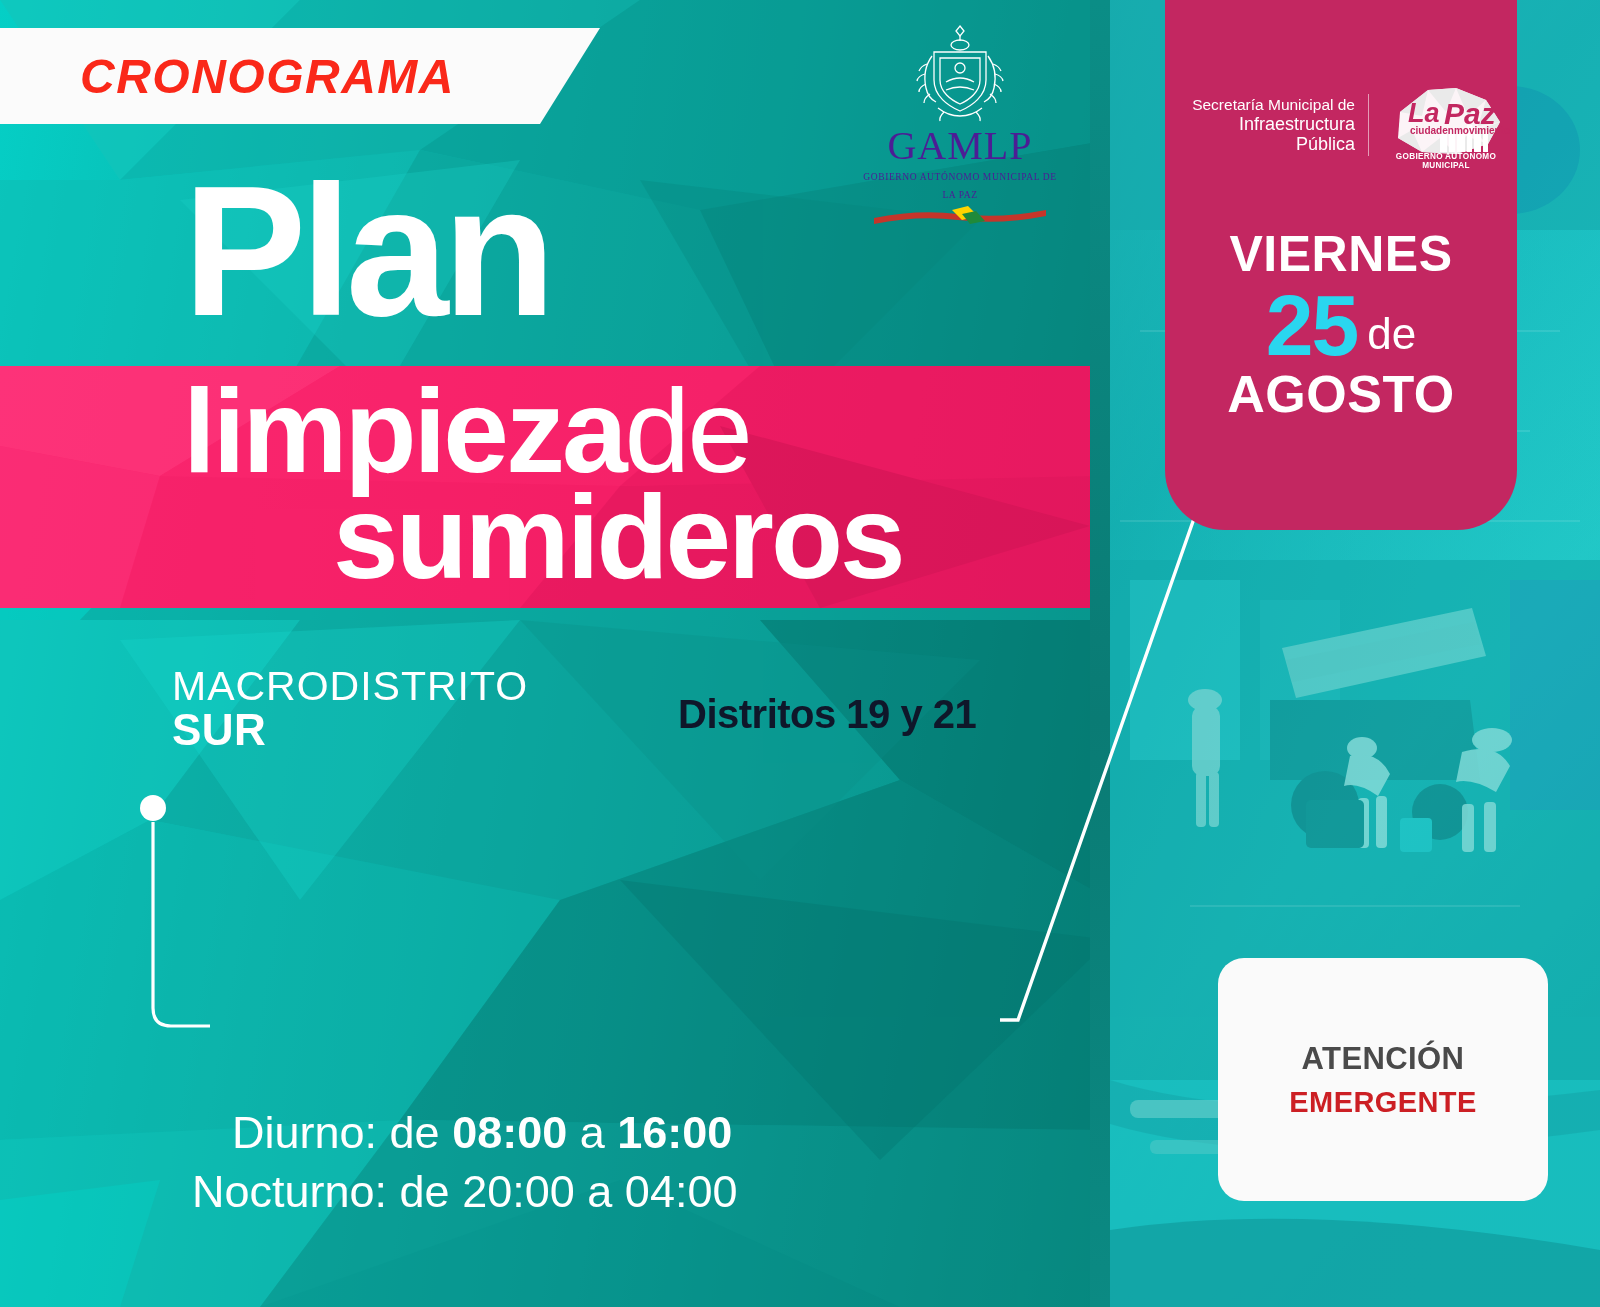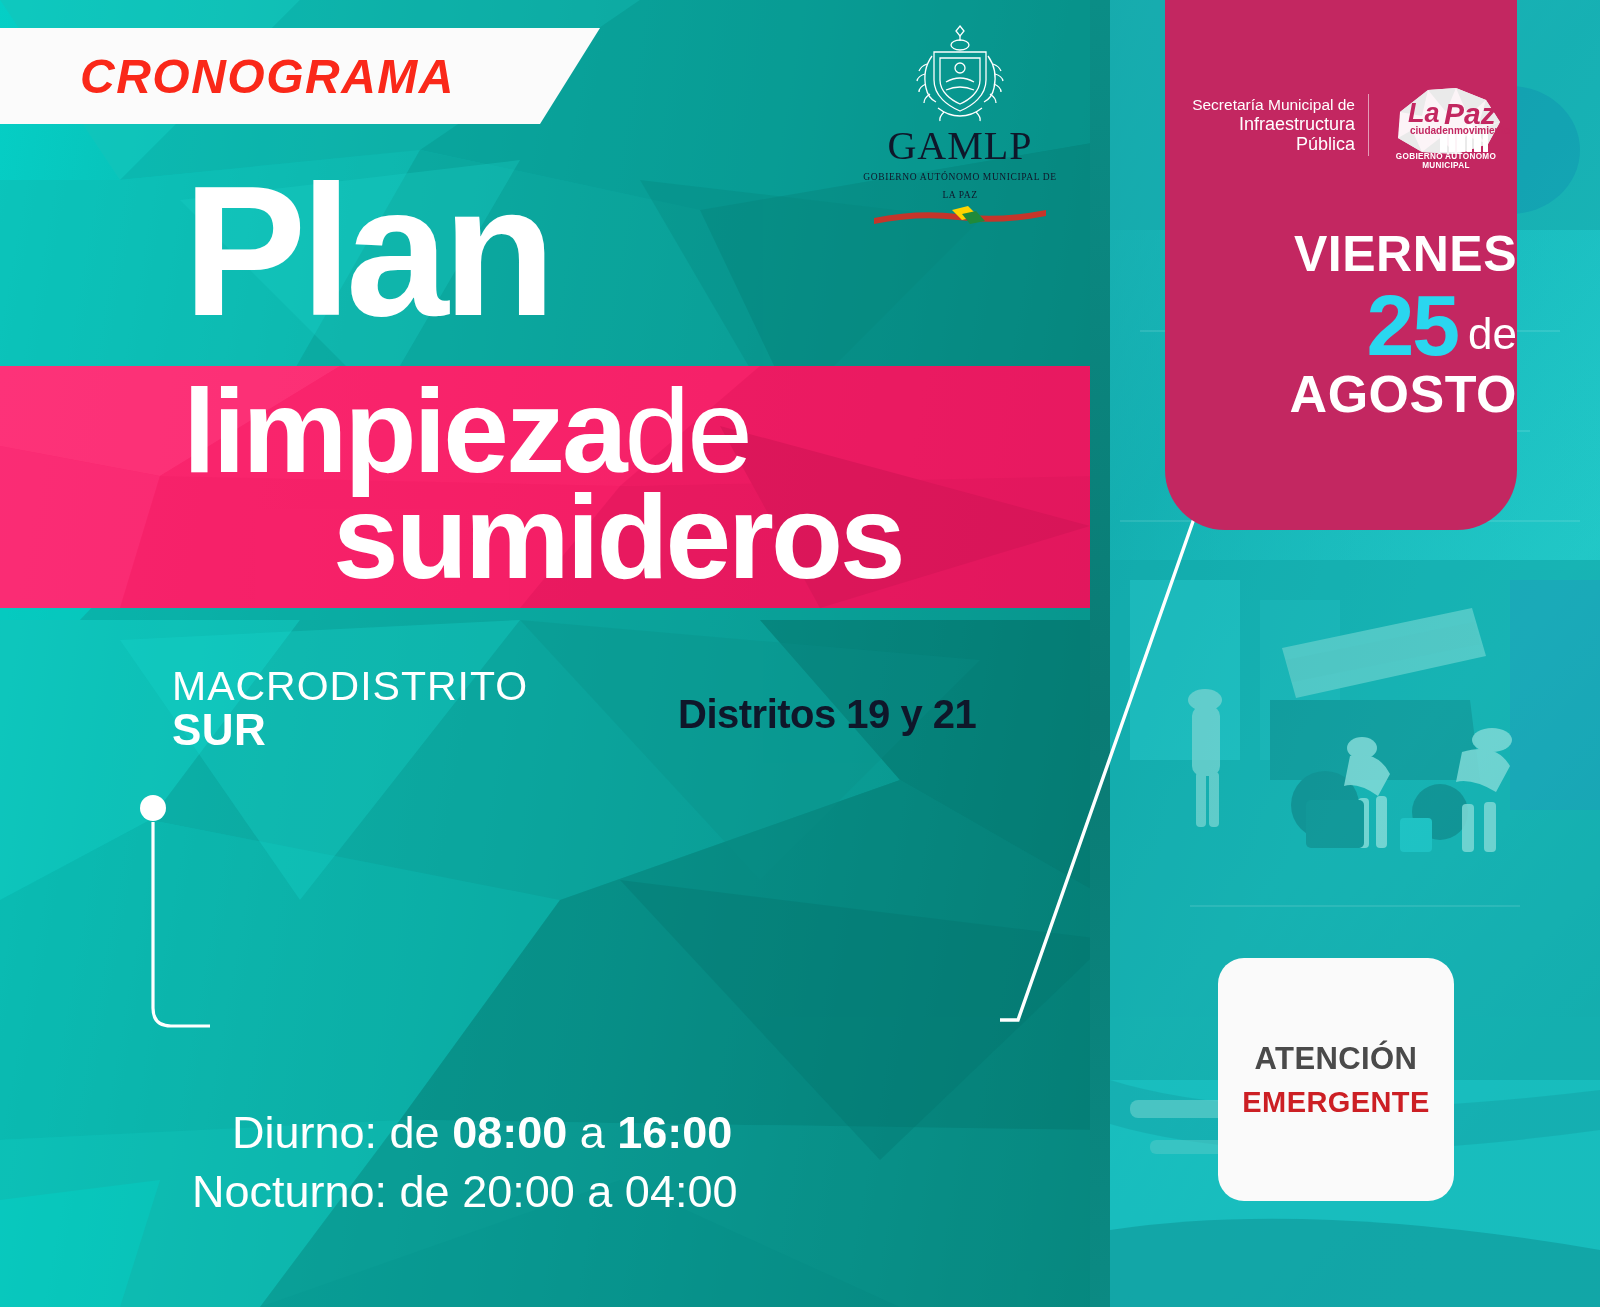--- a/index.html
+++ b/index.html
@@ -17,21 +17,21 @@
              background:linear-gradient(100deg,#fb2a73 0%,#f72168 45%,#e81b63 100%);}
   .pink-band svg{position:absolute;left:0;top:0;}
 
   
   .ribbon{position:absolute;left:0;top:28px;width:600px;height:96px;background:#fbfbfb;
           clip-path:polygon(0 0, 600px 0, 540px 96px, 0 96px);display:flex;align-items:center;padding-left:22px;}
   .ribbon-text{margin-left:58px;color:#fa2819;font-size:48px;font-weight:bold;font-style:italic;
                letter-spacing:1.5px;}
 
   
-  .gamlp{position:absolute;left:860px;top:22px;width:200px;height:170px;text-align:center;color:#0f172a;}
+  .gamlp{position:absolute;left:860px;top:22px;width:200px;height:170px;text-align:center;color:#4c1d95;}
   .gamlp .shield{display:block;margin:0 auto;}
   .gamlp .word{font-family:"Liberation Serif","DejaVu Serif",serif;font-size:40px;letter-spacing:1px;
                line-height:1;margin-top:-4px;}
   .gamlp .sub{font-family:"Liberation Serif","DejaVu Serif",serif;font-size:9.5px;letter-spacing:.6px;
               margin-top:1px;}
   .gamlp .ribbonline{display:block;margin:2px auto 0;}
 
   
   .title-plan{position:absolute;left:183px;top:172px;font-size:185px;font-weight:bold;color:#fff;
               line-height:.86;letter-spacing:-6px;}
@@ -77,32 +77,32 @@
   .sec-logo{position:absolute;left:1170px;top:82px;width:340px;height:86px;display:flex;
             align-items:center;}
   .sec-txt{color:#fff;text-align:right;line-height:1.12;margin-left:6px;}
   .sec-txt .r1{font-size:15.5px;font-weight:400;display:block;}
   .sec-txt .r2{font-size:18px;font-weight:normal;display:block;}
   .sec-div{width:1px;height:62px;background:rgba(255,255,255,.55);margin:0 13px;}
   .lapaz{position:relative;width:128px;height:86px;}
   .lapaz .gam{position:absolute;left:0;bottom:-2px;width:128px;text-align:center;color:#fff;
               font-size:8.2px;font-weight:bold;letter-spacing:.3px;}
 
-  .date-txt{position:absolute;left:1165px;top:228px;width:352px;text-align:right;color:#fff;}
+  .date-txt{position:absolute;left:1165px;top:228px;width:352px;text-align:center;color:#fff;}
   .date-txt .viernes{font-size:50px;font-weight:bold;letter-spacing:.5px;line-height:1.04;display:block;}
   .date-txt .numrow{line-height:1;display:block;margin-top:2px;}
   .date-txt .num{font-size:86px;font-weight:bold;color:#2ad6ef;letter-spacing:-2px;}
   .date-txt .de{font-size:44px;font-weight:400;color:#fff;margin-left:10px;vertical-align:6px;}
   .date-txt .mes{font-size:52px;font-weight:bold;letter-spacing:.5px;line-height:1.02;display:block;}
 
   
   .pointer-line{position:absolute;left:1000px;top:500px;}
 
   
-  .aten-card{position:absolute;left:1218px;top:958px;width:236px;height:243px;background:#fafafa;
+  .aten-card{position:absolute;left:1218px;top:958px;width:330px;height:243px;background:#fafafa;
              border-radius:26px;display:flex;flex-direction:column;align-items:center;
              justify-content:center;text-align:right;}
   .aten-card .a1{color:#4a4a4a;font-size:31px;font-weight:bold;letter-spacing:.4px;}
   .aten-card .a2{color:#cc1f24;font-size:29px;font-weight:bold;letter-spacing:.4px;margin-top:9px;}
 </style>
 </head>
 <body>
 
 <div id="poster">
 

